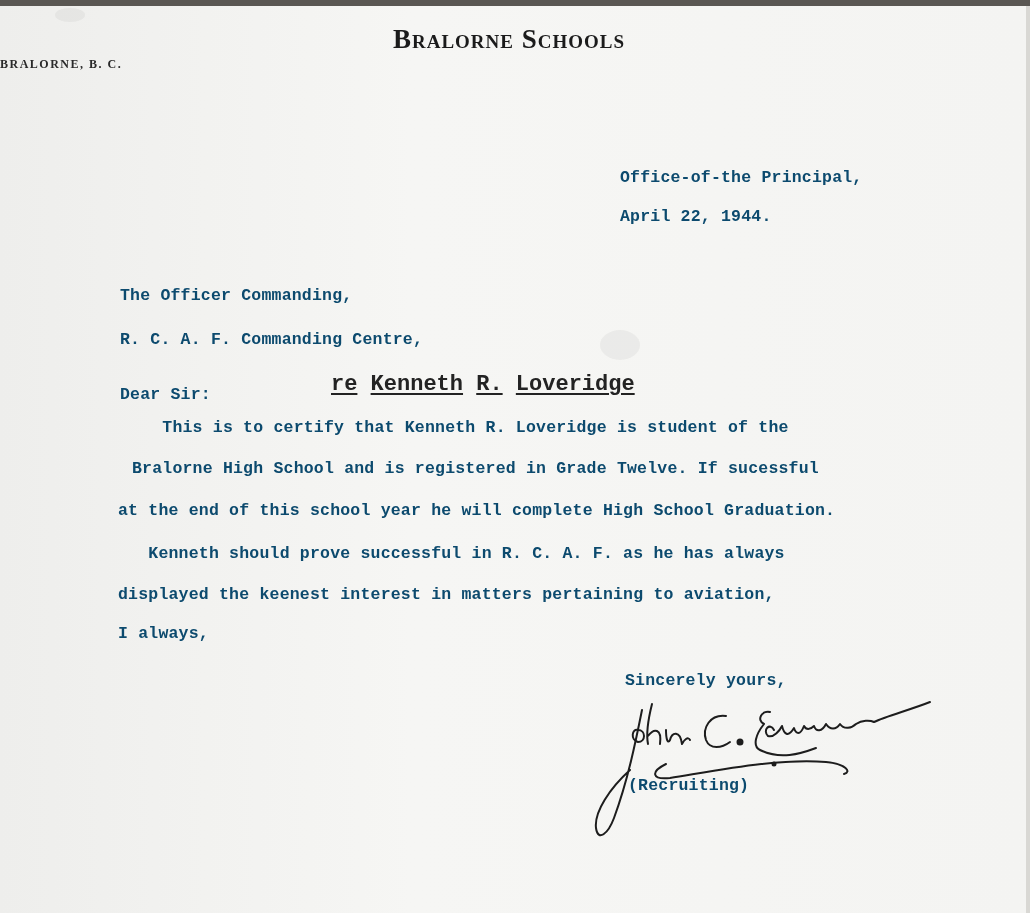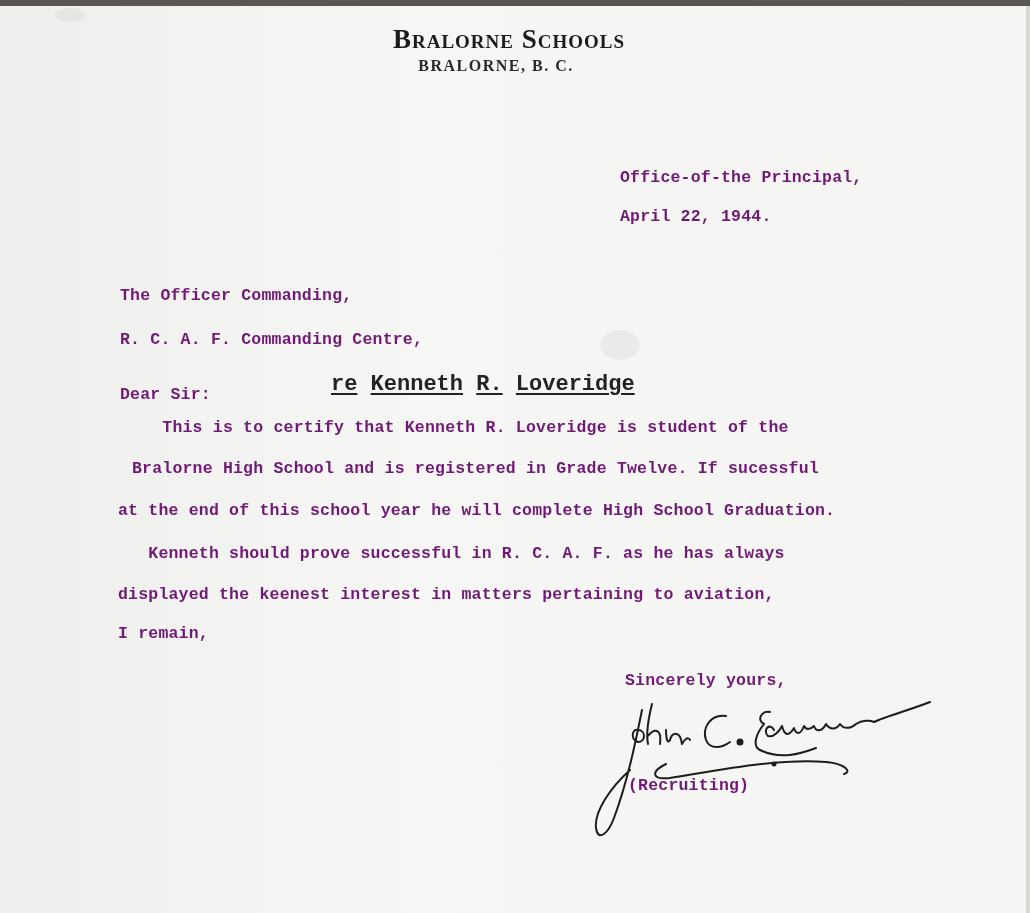--- a/index.html
+++ b/index.html
@@ -15,28 +15,28 @@
     background: linear-gradient(90deg, #eeeeec 0%, #f6f6f4 40%, #f4f4f2 100%);
   }
   .edge-right { position: absolute; right: 0; top: 6px; width: 4px; height: 907px; background: #d9d8d4; }
   .lh-title {
     position: absolute; left: 0; width: 1018px; top: 24px; text-align: center;
     font-family: "Liberation Serif", "DejaVu Serif", serif;
     font-weight: bold; font-size: 27px; letter-spacing: 1px; color: #1b1b1b;
     font-variant: small-caps;
   }
   .lh-sub {
-    position: absolute; left: 0; width: 992px; top: 57px; text-align: center;
+    position: absolute; left: 0; width: 992px; top: 57px; text-align: left;
     font-family: "Liberation Serif", "DejaVu Serif", serif;
-    font-weight: bold; font-size: 16px; letter-spacing: 1.5px; color: #2a2a2a;
+    font-weight: bold; font-size: 12px; letter-spacing: 1.5px; color: #2a2a2a;
   }
   .tw {
     position: absolute; white-space: pre;
     font-family: "Liberation Mono", "DejaVu Sans Mono", monospace;
-    font-size: 16.5px; color: #701a75; font-weight: bold;
+    font-size: 16.5px; color: #0c4a6e; font-weight: bold;
     letter-spacing: 0.2px;
   }
   .ul { text-decoration: underline; text-underline-offset: 3px; }
   .re-line { position: absolute; left: 331px; top: 372px; white-space: pre; font-size: 22px; font-weight: bold; color: #232323; }
   .signature {
     position: absolute; left: 590px; top: 700px; width: 360px; height: 150px;
   }
   .smudge { position: absolute; border-radius: 50%; background: rgba(120,120,120,0.08); }
 </style>
 </head>
@@ -60,21 +60,21 @@
 
 <div class="tw" style="left:120px;top:372px;margin-top:13px;">Dear Sir:</div>
 <div class="re-line"><span class="ul">re</span> <span class="ul">Kenneth</span> <span class="ul">R.</span> <span class="ul">Loveridge</span></div>
 
 <div class="tw" style="left:132px;top:418px;">   This is to certify that Kenneth R. Loveridge is student of the</div>
 <div class="tw" style="left:132px;top:459px;">Bralorne High School and is registered in Grade Twelve. If sucessful</div>
 <div class="tw" style="left:118px;top:501px;">at the end of this school year he will complete High School Graduation.</div>
 
 <div class="tw" style="left:118px;top:544px;">   Kenneth should prove successful in R. C. A. F. as he has always</div>
 <div class="tw" style="left:118px;top:585px;">displayed the keenest interest in matters pertaining to aviation,</div>
-<div class="tw" style="left:118px;top:624px;">I remain,</div>
+<div class="tw" style="left:118px;top:624px;">I always,</div>
 
 <div class="tw" style="left:625px;top:671px;">Sincerely yours,</div>
 
 <svg class="signature" viewBox="0 0 360 150" aria-label="signature">
   <g fill="none" stroke="#1d1d1d" stroke-width="2" stroke-linecap="round" stroke-linejoin="round">
 
     <path d="M52 10 C 46 40, 38 80, 24 118 C 18 134, 8 142, 6 128 C 4 112, 20 88, 40 70"></path>
 
     <path d="M48 30 C 42 28, 40 40, 48 42 C 56 42, 56 30, 48 30"></path>
     <path d="M62 4 C 58 20, 56 34, 58 44 M58 36 C 64 28, 72 28, 70 44 M76 30 C 76 40, 78 44, 80 40 C 82 32, 90 30, 92 44 C 94 40, 98 36, 100 40"></path>

